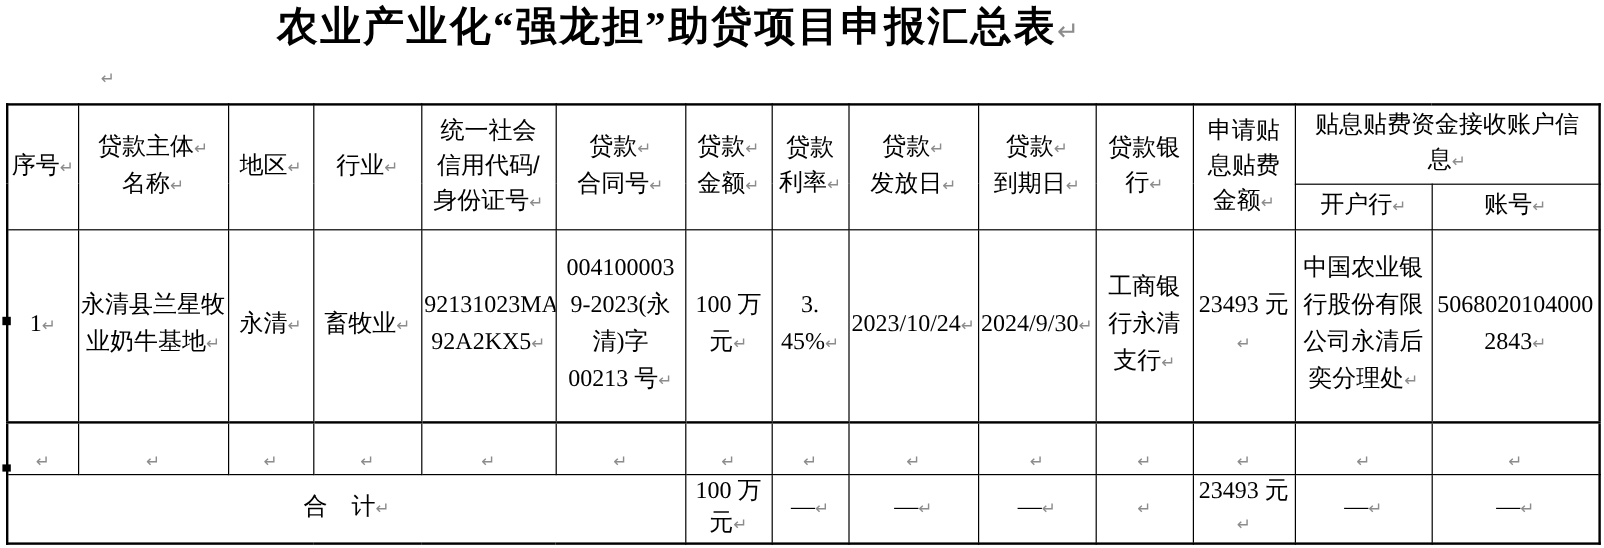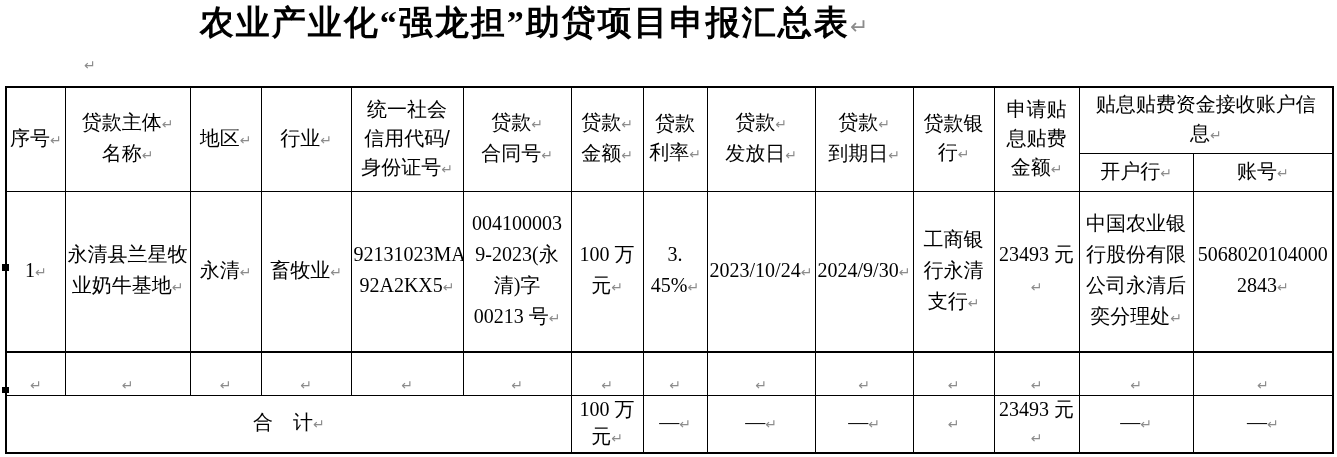--- a/index.html
+++ b/index.html
@@ -17,20 +17,21 @@
     position: absolute;
     top: 0; left: 0;
     width: 1068px;
     text-align: center;
     font-family: "Liberation Serif", "DejaVu Serif", serif;
     font-weight: bold;
     font-size: 34px;
     line-height: 46px;
     letter-spacing: 2px;
     white-space: pre;
+    padding-left: 31px;
   }
   .doc-title .pmark { font-size: 22px; letter-spacing: 0; font-weight: normal; }
   .stray-mark {
     position: absolute;
     left: 84px; top: 54px;
     font-size: 18px;
     line-height: 20px;
   }
   .pmark {
     color: #8c8c8c;

